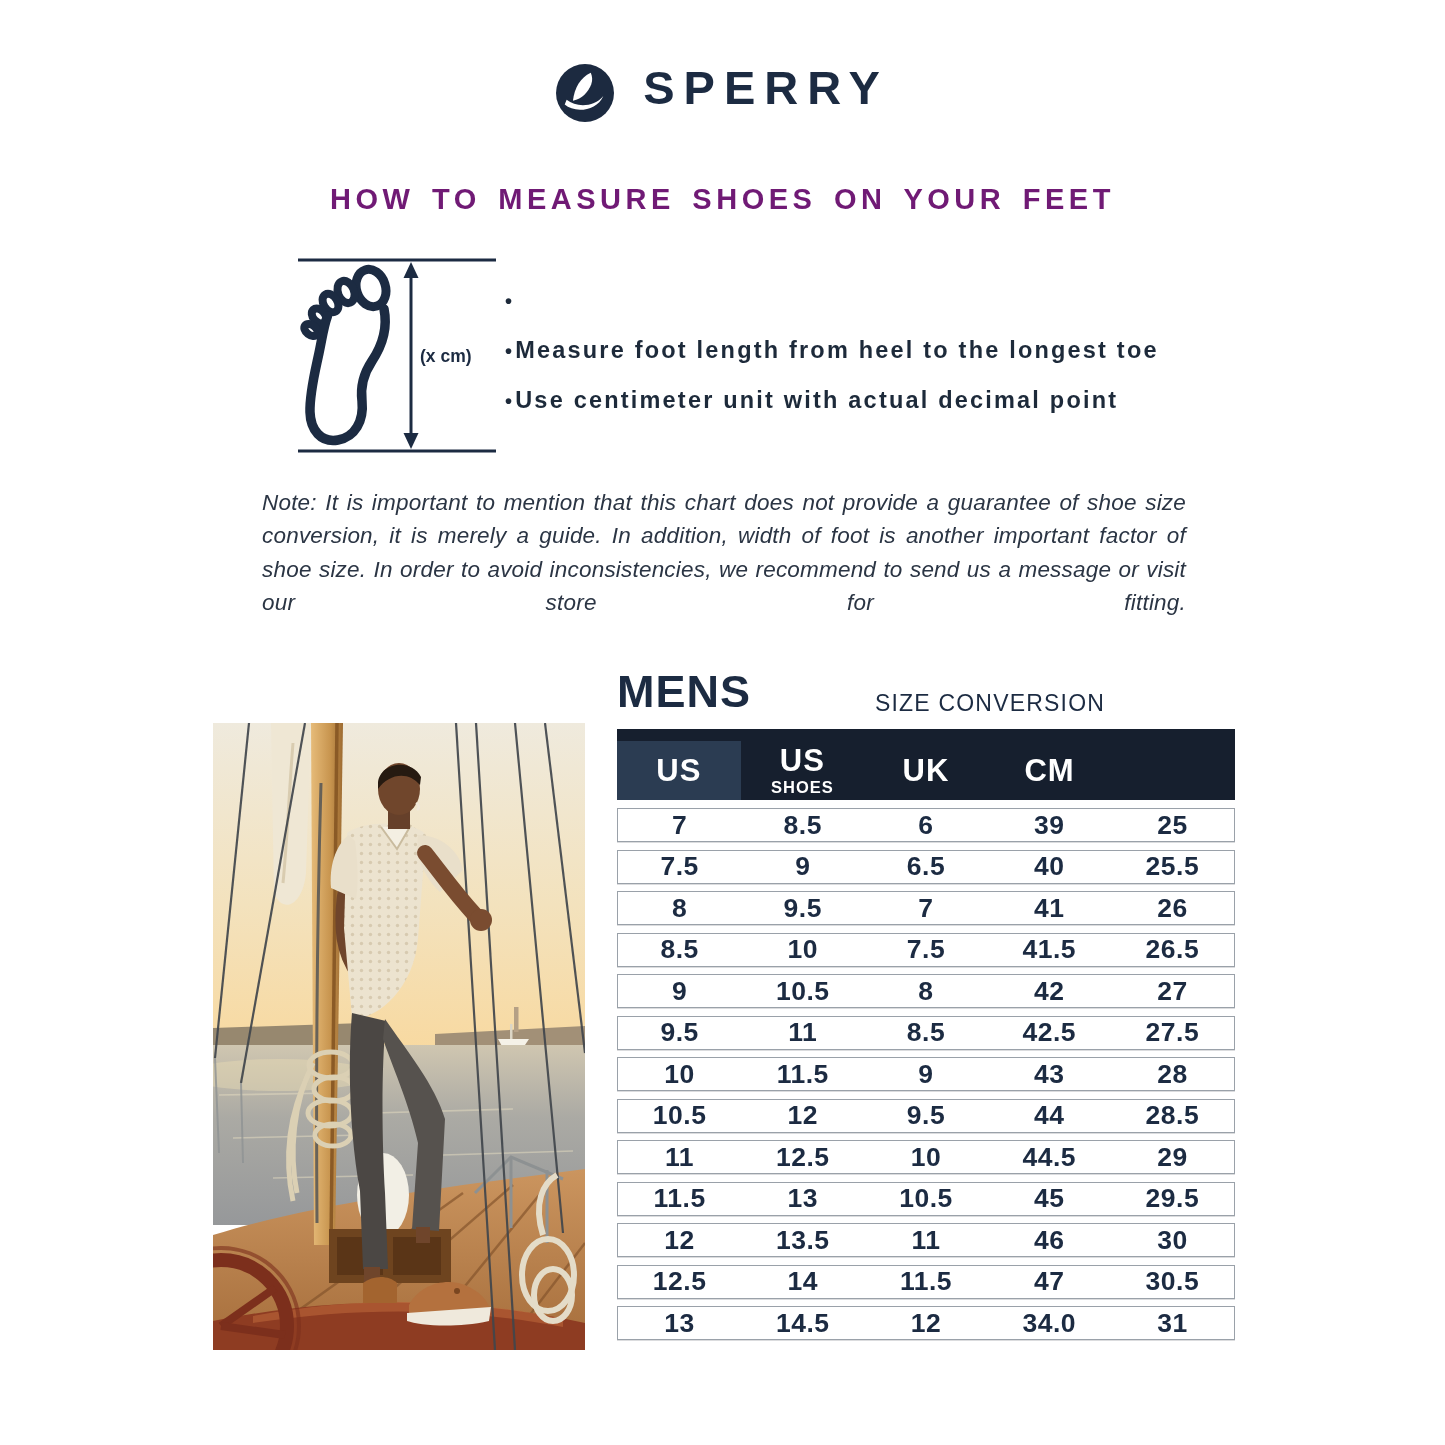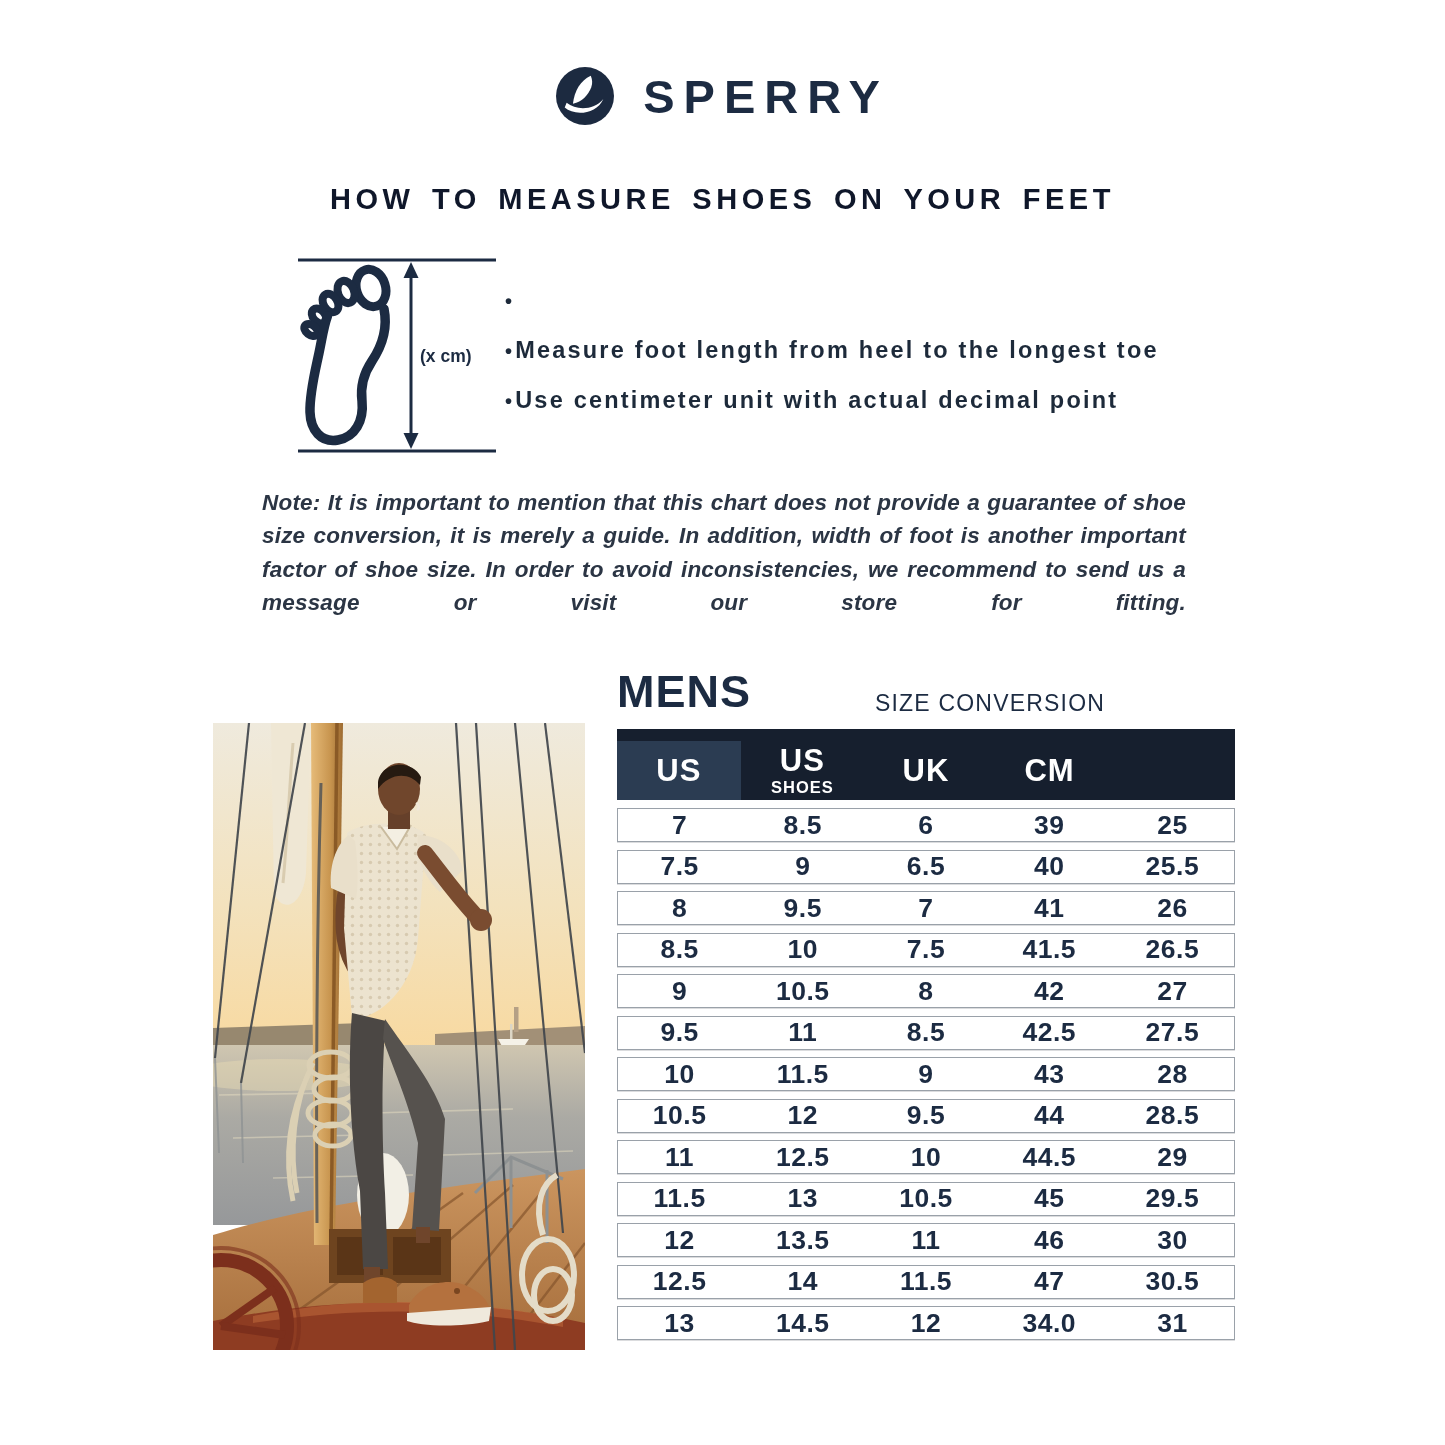--- a/index.html
+++ b/index.html
@@ -2,36 +2,36 @@
 <html><head>
 <meta charset="utf-8">
 <style>
   html,body{margin:0;padding:0;background:#ffffff;}
   .page{
     position:relative;width:1445px;height:1445px;background:#ffffff;overflow:hidden;
     font-family:"Liberation Sans",sans-serif;color:#1c2b42;
   }
   
   .brand-row{position:absolute;top:64px;left:0;width:100%;height:64px;
-    display:flex;align-items:center;justify-content:center;gap:29px;}
+    display:flex;align-items:flex-start;justify-content:center;gap:29px;}
   .brand-logo{width:58px;height:58px;display:block;}
   .brand-name{font-size:47px;font-weight:bold;letter-spacing:9px;color:#1c2b42;line-height:1;}
   
   .page-heading{position:absolute;top:183px;left:0;width:100%;text-align:center;
-    color:#0f172a;font-size:29px;font-weight:bold;letter-spacing:4.5px;word-spacing:5px;}
+    color:#701a75;font-size:29px;font-weight:bold;letter-spacing:4.5px;word-spacing:5px;}
   
   .foot-figure{position:absolute;left:294px;top:250px;width:206px;height:212px;}
   .bullets{position:absolute;left:505px;top:286px;width:680px;}
   .bullet{display:flex;align-items:baseline;font-size:23.5px;font-weight:600;
     letter-spacing:2.2px;color:#1d2a3a;line-height:30px;margin-bottom:19px;}
   .bullet .marker{margin-right:1px;font-size:20px;}
   
   .note{position:absolute;left:262px;top:486px;width:924px;
     font-size:22.5px;font-style:italic;line-height:33.4px;color:#2b3544;
-    text-align:justify;text-align-last:justify;letter-spacing:0.2px;font-weight:bold;}
+    text-align:justify;text-align-last:justify;letter-spacing:0.2px;}
   
   .photo{position:absolute;left:213px;top:723px;width:372px;height:627px;overflow:hidden;}
   .photo svg{display:block;}
   
   .chart{position:absolute;left:617px;top:674px;width:618px;}
   .chart-title{position:absolute;top:-6px;left:0;font-size:45px;font-weight:bold;
     letter-spacing:1px;color:#1c2b42;line-height:48px;}
   .chart-subtitle{position:absolute;top:16px;left:373px;transform:translateX(-50%);
     font-size:23px;font-weight:normal;letter-spacing:1.2px;color:#1c2b42;white-space:nowrap;}
   .theader{margin-top:55px;height:71px;display:grid;grid-template-columns:repeat(5,1fr);

